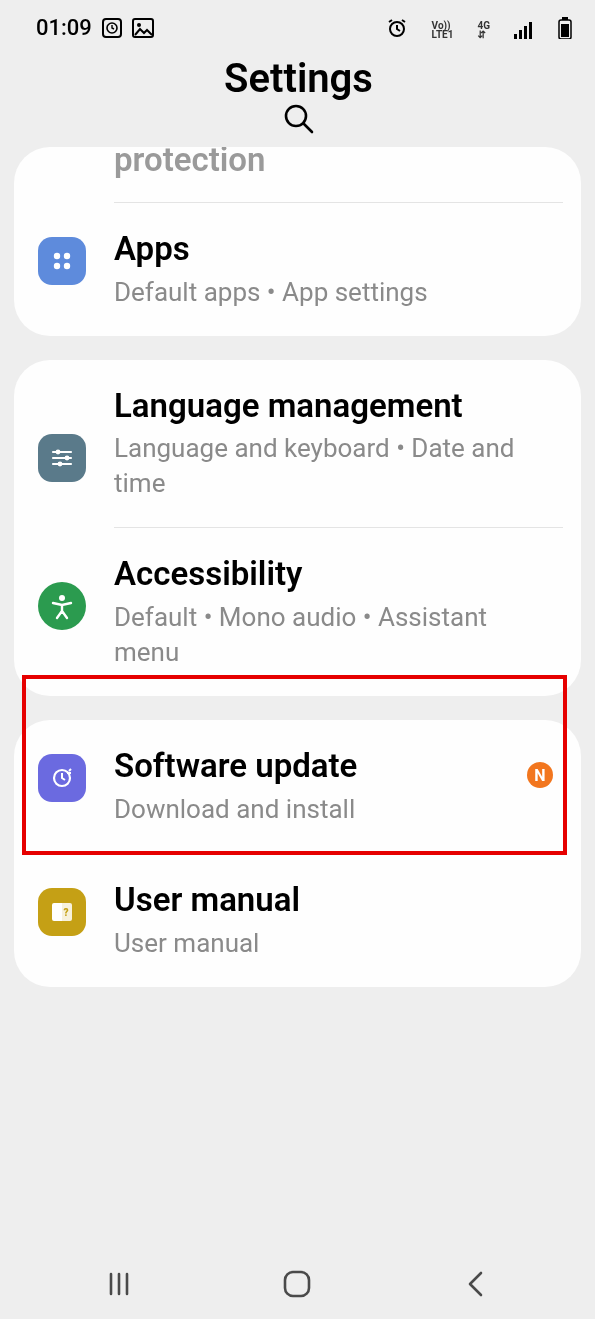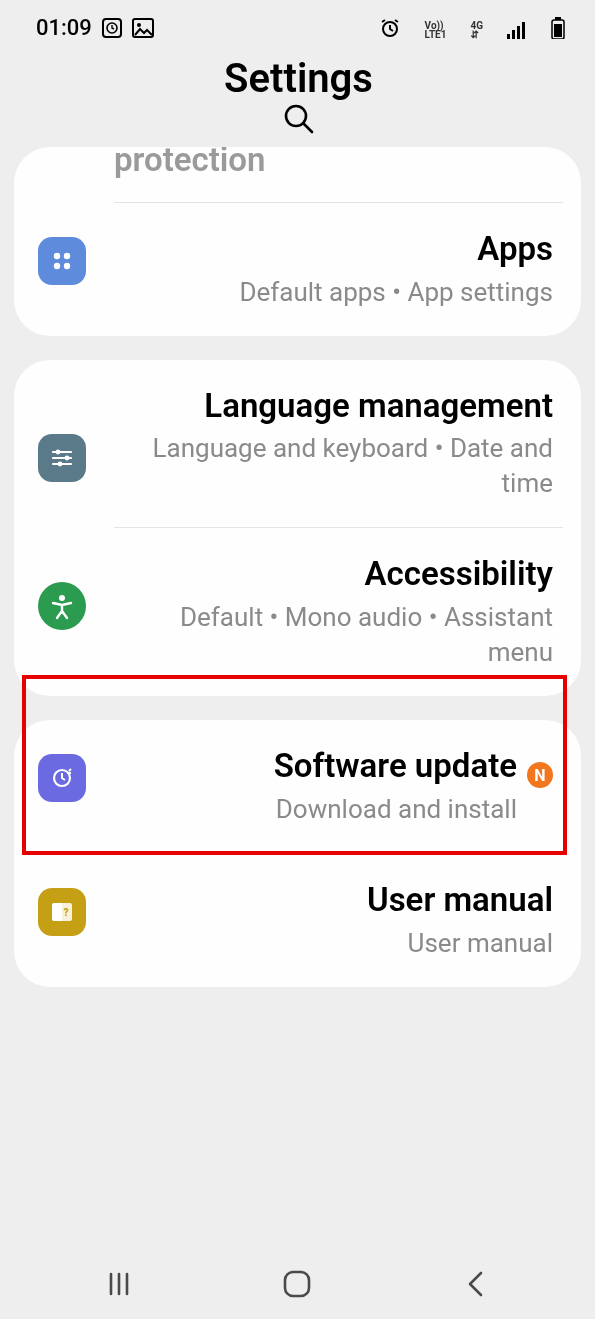--- a/index.html
+++ b/index.html
@@ -1,37 +1,36 @@
 <!DOCTYPE html>
 <html><head>
   <meta charset="utf-8">
   <style>
     * { margin:0; padding:0; box-sizing:border-box; font-family:-apple-system,BlinkMacSystemFont,"Segoe UI",Roboto,sans-serif; }
     body { width:595px; height:1319px; background:#eeeeee; overflow:hidden; position:relative; }
-    .status-bar { height:55px; display:flex; justify-content:space-between; align-items:center; padding:0 30px 0 36px; font-size:22px; font-weight:500; color:#000; }
+    .status-bar { height:55px; display:flex; justify-content:space-between; align-items:center; padding:0 23px 0 36px; font-size:22px; font-weight:500; color:#000; }
     .status-left { display:flex; align-items:center; gap:10px; }
     .status-right { display:flex; align-items:flex-end; gap:24px; }
     .status-right svg, .status-left svg { display:block; }
     .icon-txt { font-size:10px; line-height:9px; font-weight:700; color:#333; text-align:left; }
     .header { height:80px; display:flex; justify-content:space-between; align-items:center; padding:0 38px 0 40px;flex-direction:column; }
     .header h1 { font-size:40px; font-weight:600; color:#000; }
     .content { padding:0 14px; }
     .card {
       background:#fefefe;
       border-radius:36px;
       margin-bottom:24px;
       overflow:hidden;
     }
     .card.first { margin-top:12px; }
     .row {
       display:flex;
       align-items:flex-start;
       padding:26px 28px 26px 24px;
       position:relative;
-      text-align:right;
     }
     .row-icon {
       width:48px; height:48px;
       border-radius:14px;
       flex-shrink:0;
       display:flex;
       align-items:center;
       justify-content:center;
       margin-right:28px;
       margin-top:8px;

